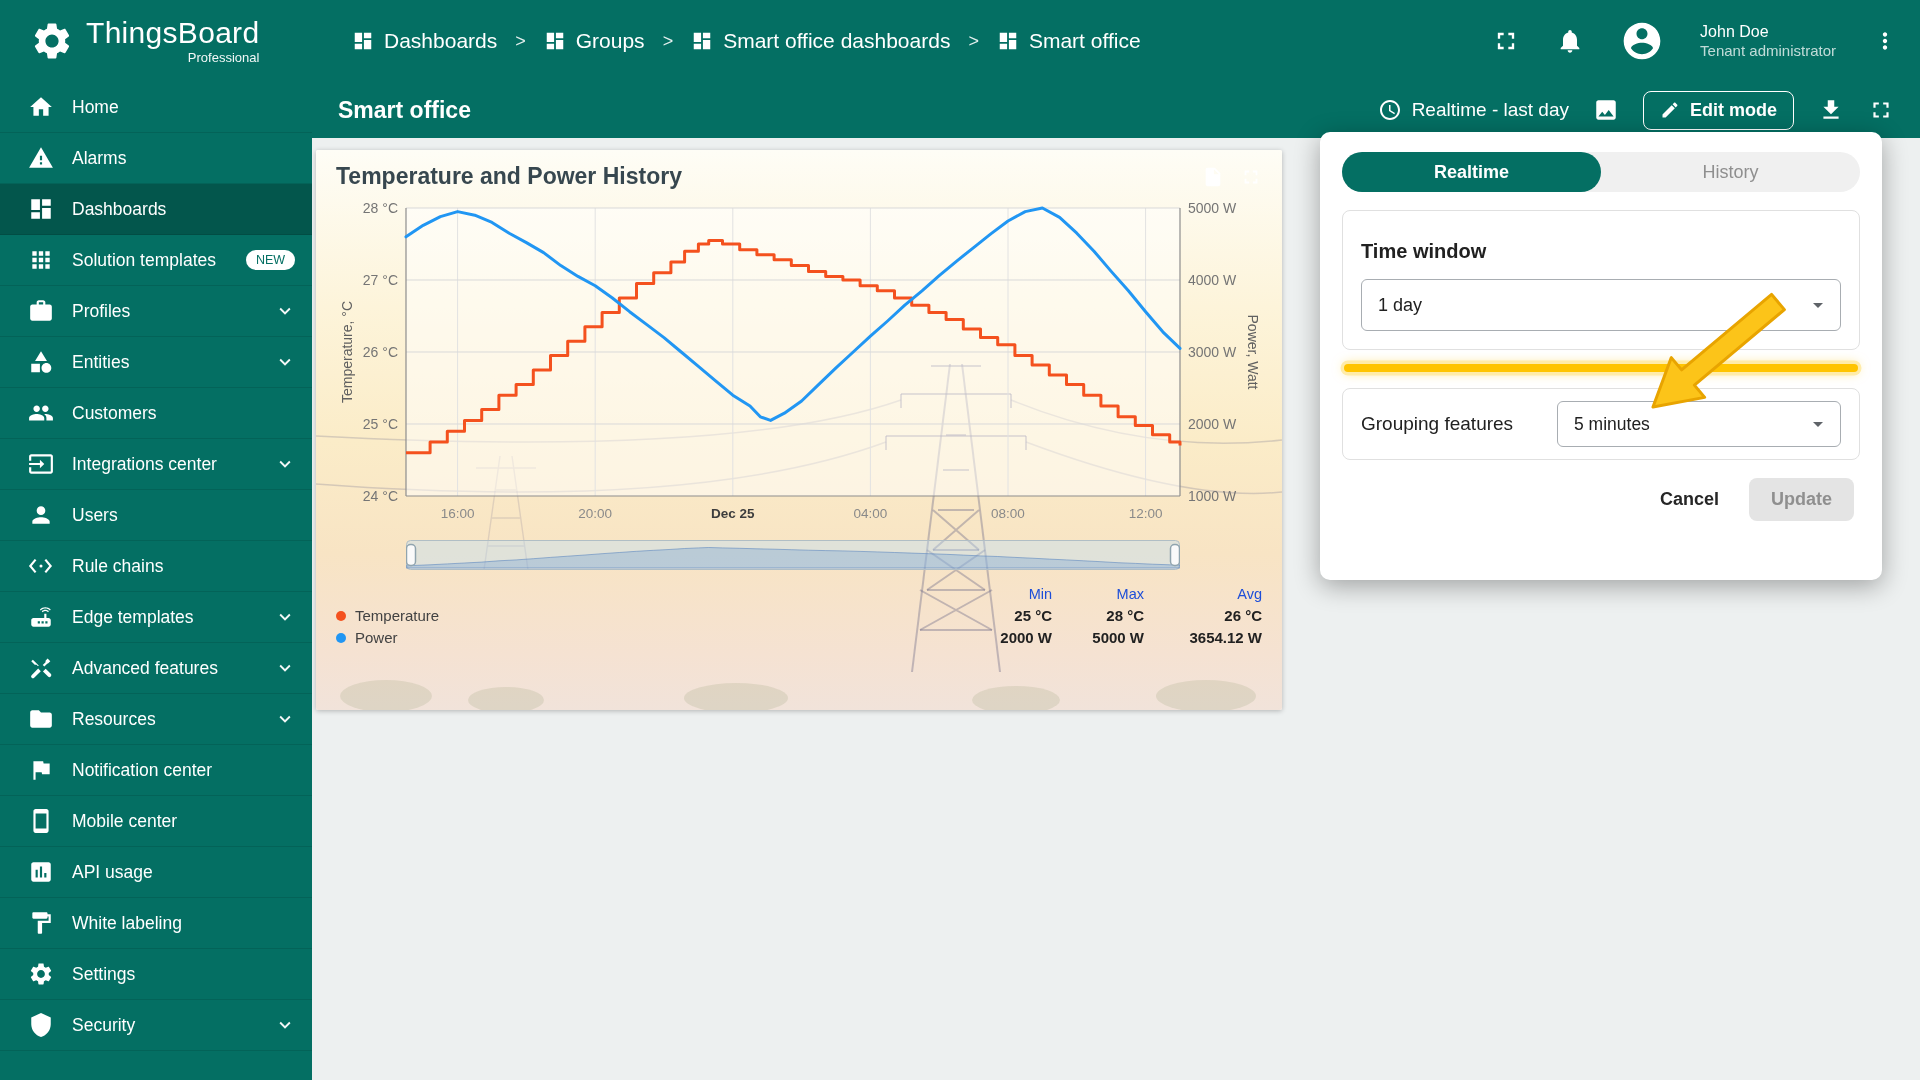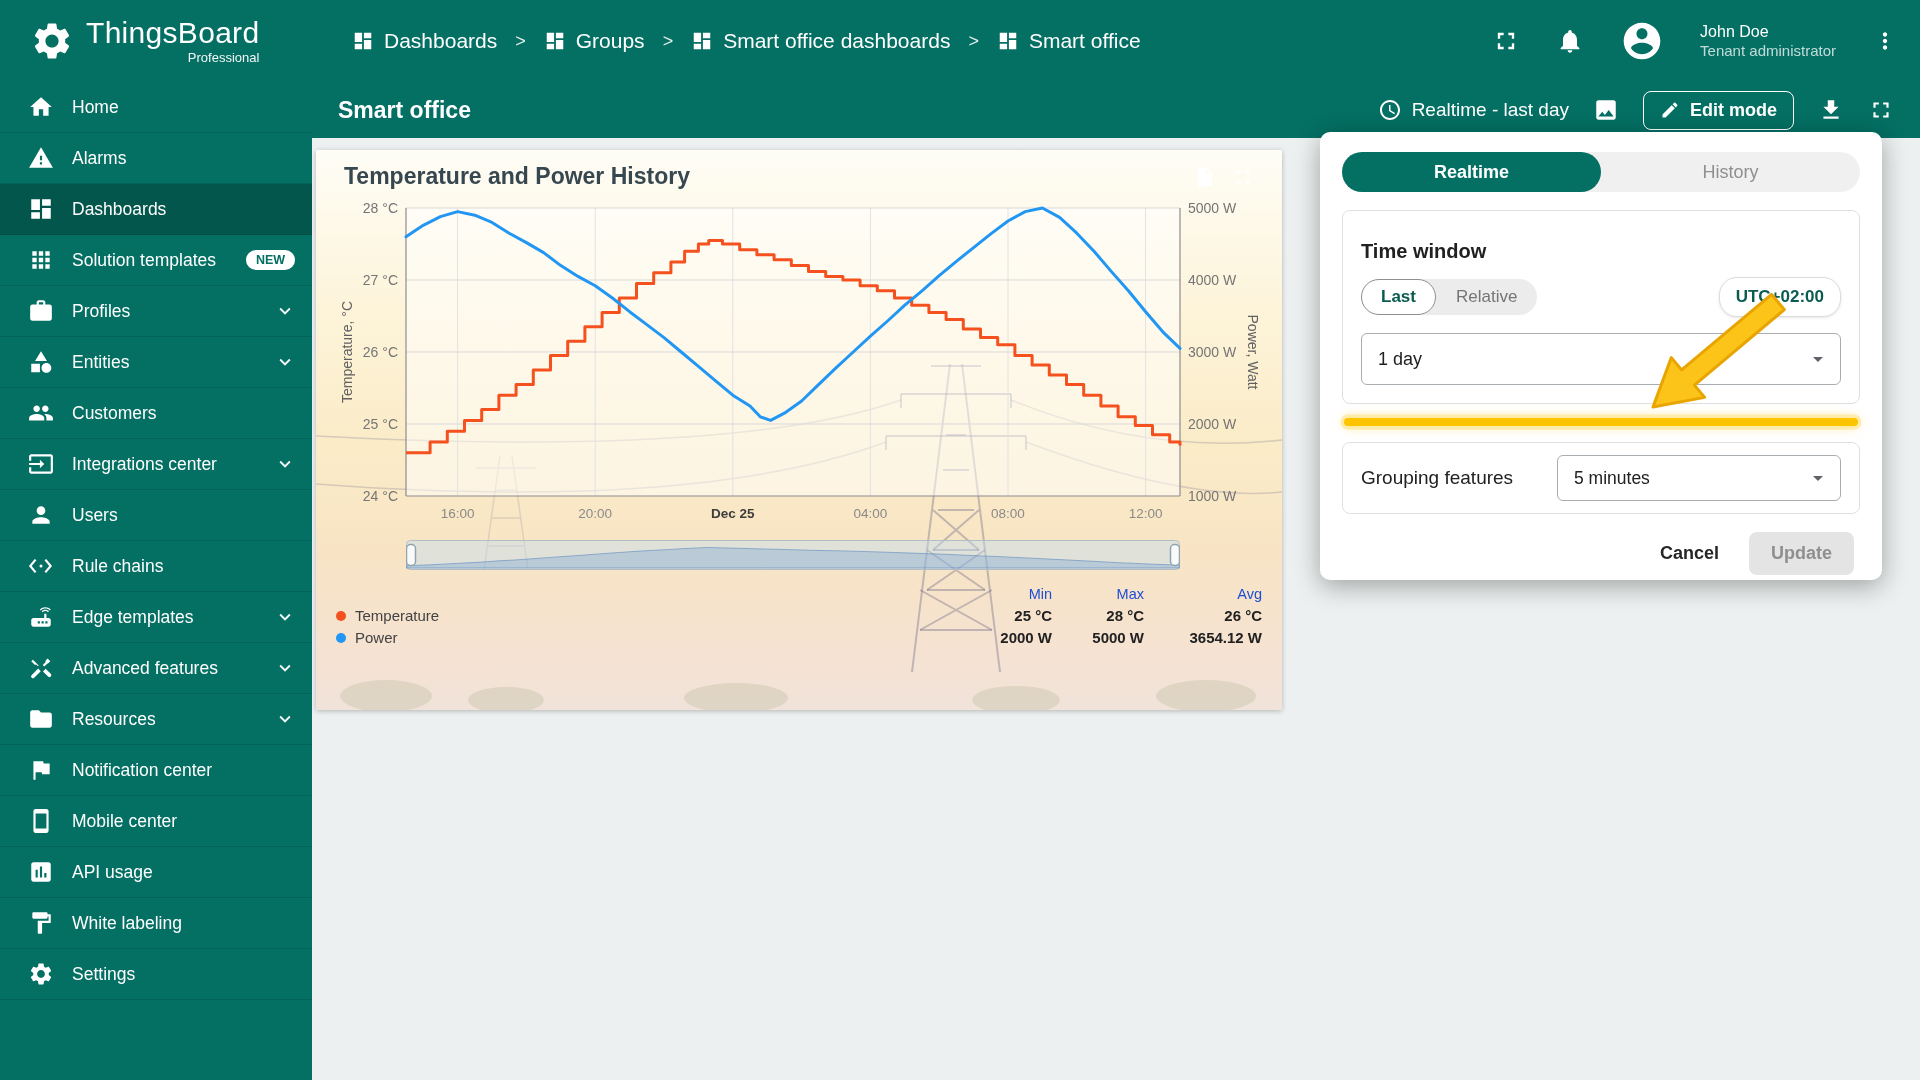--- a/index.html
+++ b/index.html
@@ -30,36 +30,36 @@
   .iconbtn{display:flex;align-items:center;color:#fff;}
   .user-meta{display:flex;flex-direction:column;line-height:1.25;}
   .user-name{font-size:16px;}
   .user-role{font-size:15px;color:rgba(255,255,255,.75);}
 
   
   .sidebar{position:absolute;top:82px;left:0;bottom:0;width:312px;background:var(--green);color:#fff;z-index:5;}
   .sb-item{height:51px;display:flex;align-items:center;gap:18px;padding:0 16px 0 28px;font-size:17.5px;border-bottom:1px solid rgba(0,0,0,.10);cursor:pointer;}
   .sb-item.active{background:var(--green-dark);}
   .sb-label{white-space:nowrap;}
-  .sb-badge{margin-left:12px;background:#fff;color:var(--green);font-size:12.5px;font-weight:700;padding:3px 10px;border-radius:12px;text-align:center;}
+  .sb-badge{margin-left:12px;background:#fff;color:var(--green);font-size:12.5px;font-weight:400;padding:3px 10px;border-radius:12px;text-align:center;}
   .sb-chev{margin-left:auto;opacity:.95;}
 
   
   .main{position:absolute;left:312px;top:82px;right:0;bottom:0;display:flex;flex-direction:column;}
   .dash-toolbar{height:56px;flex:none;background:var(--green);display:flex;align-items:center;color:#fff;padding:0 26px;}
   .dash-title{font-size:23px;font-weight:700;}
   .toolbar-actions{margin-left:auto;display:flex;align-items:center;gap:24px;}
   .tw-btn{display:flex;align-items:center;gap:10px;font-size:19px;color:#fff;}
   .edit-btn{display:flex;align-items:center;gap:10px;font-size:18px;font-weight:600;color:#fff;border:1.6px solid #fff;border-radius:8px;padding:8px 16px;}
   .content{position:relative;flex:1;background:var(--content-bg);}
 
   
   .widget{position:absolute;left:4px;top:12px;width:966px;height:560px;background:#fff;border-radius:2px;box-shadow:0 1px 5px rgba(0,0,0,.25);overflow:hidden;}
   .widget-bg{position:absolute;inset:0;z-index:0;}
-  .widget-header{position:relative;z-index:2;display:flex;align-items:center;padding:13px 28px 4px;}
+  .widget-header{position:relative;z-index:2;display:flex;align-items:center;padding:13px 20px 4px;}
   .widget-title{font-size:23px;font-weight:700;color:#37474f;}
   .widget-actions{margin-left:auto;display:flex;align-items:center;gap:16px;color:#37474f;}
   #chart-svg{position:relative;z-index:1;display:block;margin-left:20px;margin-top:2px;}
   .chart-ytick{fill:#757575;font-size:14px;}
   .chart-xtick{fill:#8a8a8a;font-size:13.5px;}
   .chart-xtick-emph{fill:#3d3d3d;font-weight:700;}
   .chart-ax-title{fill:#616161;font-size:14px;}
   #chart-svg text{font-family:"Liberation Sans","DejaVu Sans",sans-serif;}
   .slider-wrap{position:relative;z-index:1;margin:8px 0 0 90px;width:774px;}
   .legend{position:relative;z-index:1;display:grid;grid-template-columns:1fr 92px 92px 118px;row-gap:5px;margin:12px 20px 0;font-size:15px;align-items:center;}
@@ -348,20 +348,33 @@
       </span>
       <span class="sb-label">White labeling</span>
     </div>
     <div class="sb-item">
       <span class="ic ic-26">
         <svg viewBox="0 0 24 24">
           <path d="M19.14 12.94c.04-.3.06-.61.06-.94 0-.32-.02-.64-.07-.94l2.03-1.58c.18-.14.23-.41.12-.61l-1.92-3.32c-.12-.22-.37-.29-.59-.22l-2.39.96c-.5-.38-1.03-.7-1.62-.94l-.36-2.54c-.04-.24-.24-.41-.48-.41h-3.84c-.24 0-.43.17-.47.41l-.36 2.54c-.59.24-1.13.57-1.62.94l-2.39-.96c-.22-.08-.47 0-.59.22L2.74 8.87c-.12.21-.08.47.12.61l2.03 1.58c-.05.3-.09.63-.09.94s.02.64.07.94l-2.03 1.58c-.18.14-.23.41-.12.61l1.92 3.32c.12.22.37.29.59.22l2.39-.96c.5.38 1.03.7 1.62.94l.36 2.54c.05.24.24.41.48.41h3.84c.24 0 .44-.17.47-.41l.36-2.54c.59-.24 1.13-.56 1.62-.94l2.39.96c.22.08.47 0 .59-.22l1.92-3.32c.12-.22.07-.47-.12-.61l-2.01-1.58zM12 15.6c-1.98 0-3.6-1.62-3.6-3.6s1.62-3.6 3.6-3.6 3.6 1.62 3.6 3.6-1.62 3.6-3.6 3.6z"></path>
         </svg>
       </span>
       <span class="sb-label">Settings</span>
+    </div>
+    <div class="sb-item">
+      <span class="ic ic-26">
+        <svg viewBox="0 0 24 24">
+          <path d="M12 1 3 5v6c0 5.55 3.84 10.74 9 12 5.16-1.26 9-6.45 9-12V5l-9-4z"></path>
+        </svg>
+      </span>
+      <span class="sb-label">Security</span>
+      <span class="ic ic-22 sb-chev">
+        <svg viewBox="0 0 24 24">
+          <path d="M7.41 8.59 12 13.17l4.59-4.58L18 10l-6 6-6-6 1.41-1.41z"></path>
+        </svg>
+      </span>
     </div>
   </aside>
 
 <main class="main">
   <div class="dash-toolbar">
     <span class="dash-title">Smart office</span>
     <div class="toolbar-actions">
       <button class="tw-btn">
         <span class="ic ic-24">
             <svg viewBox="0 0 24 24">
@@ -533,27 +546,20 @@
 </main>
 
 <div class="popup">
   <div class="tabs">
     <button class="tab active">Realtime</button>
     <button class="tab">History</button>
   </div>
 
   <div class="group">
     <div class="group-title">Time window</div>
-    <div class="chip-row">
-      <div class="seg">
-        <button class="chip chip-active">Last</button>
-        <button class="chip">Relative</button>
-      </div>
-      <button class="tz-btn">UTC+02:00</button>
-    </div>
     <div class="select">
       <span>1 day</span>
       <span class="ic ic-24 caret">
           <svg viewBox="0 0 24 24">
             <path d="M7 10l5 5 5-5z"></path>
           </svg>
         </span>
     </div>
   </div>
 

